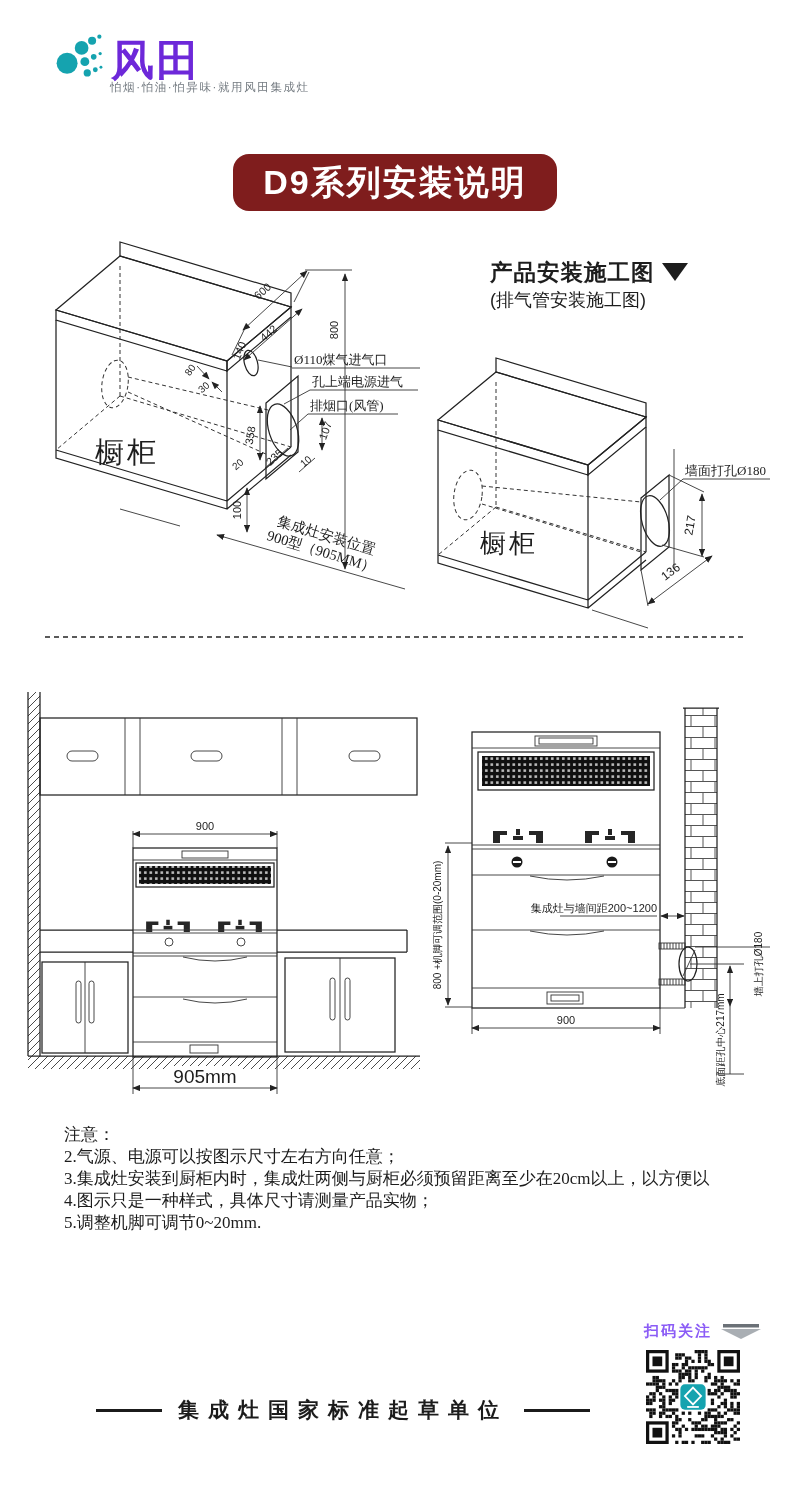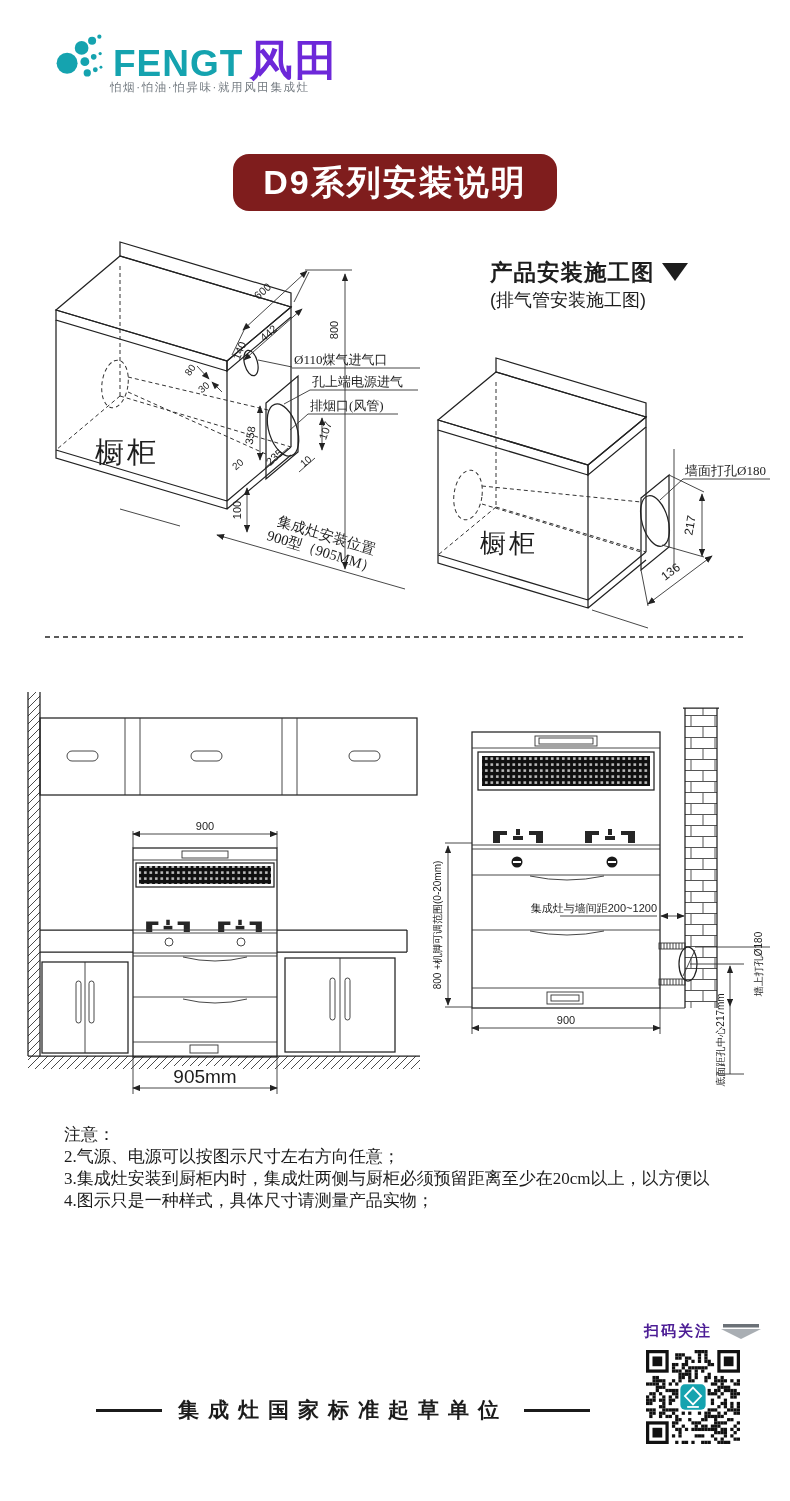--- a/index.html
+++ b/index.html
@@ -21,21 +21,21 @@
   .dash-sep{left:45px;top:636px;width:700px;height:2px;
             background:repeating-linear-gradient(90deg,#5a5a5a 0 5px,transparent 5px 9px)}
 
   
   .notes{left:64px;top:1124px;width:690px;font-family:"Liberation Serif","DejaVu Serif",serif;
          font-size:17px;line-height:22px;color:#1c1c1c}
   .notes .cont{padding-left:17px}
 
   
   .qr-label-row{left:644px;top:1322px;display:flex;align-items:center;gap:8px}
-  .qr-label-row span{font-size:15px;font-weight:bold;color:#4c1d95;letter-spacing:2px}
+  .qr-label-row span{font-size:15px;font-weight:bold;color:#8b5cf6;letter-spacing:2px}
 
   
   .footer{left:12px;top:1396px;width:662px;display:flex;align-items:center;justify-content:center}
   .footer .dash{width:66px;height:3px;background:#1b1b1b;margin:0 16px}
   .footer span{font-size:21px;font-weight:bold;color:#1b1b1b;letter-spacing:9px}
 
   
   svg text{fill:#1d1d1d}
   .dim{font-family:"Liberation Sans",sans-serif;font-size:11px}
   .dimS{font-family:"Liberation Sans",sans-serif;font-size:10px}
@@ -56,21 +56,20 @@
       <circle cx="46" cy="10" r="5"></circle>
       <circle cx="55" cy="5" r="2.6"></circle>
       <circle cx="37" cy="36" r="5.5"></circle>
       <circle cx="48" cy="30" r="3.5"></circle>
       <circle cx="56" cy="26" r="2"></circle>
       <circle cx="40" cy="50" r="4.5"></circle>
       <circle cx="50" cy="46" r="3"></circle>
       <circle cx="57" cy="43" r="1.8"></circle>
     </g>
   </svg>
-  <span class="brand-en">FENGT</span>
   <span class="brand-cn">风田</span>
 </div>
 <div class="abs tagline">怕烟·怕油·怕异味·就用风田集成灶</div>
 
 <div class="abs banner">
   <span>D9系列安装说明</span>
 </div>
 
 <svg class="abs" style="left:0;top:225px" width="790" height="415" viewBox="0 225 790 415">
   <defs>
@@ -326,20 +325,21 @@
     <path class="lnt" d="M730,1006 V1074 M716,1074 H744"></path>
     <text class="dimS" transform="translate(724,1040) rotate(-90)" text-anchor="middle">底面距孔中心217mm</text>
   </g>
 </svg>
 
 <div class="abs notes">
   <div>注意：</div>
   <div>2.气源、电源可以按图示尺寸左右方向任意；</div>
   <div>3.集成灶安装到厨柜内时，集成灶两侧与厨柜必须预留距离至少在20cm以上，以方便以</div>
   <div>4.图示只是一种样式，具体尺寸请测量产品实物；</div>
+  <div>5.调整机脚可调节0~20mm.</div>
 </div>
 
 <div class="abs qr-label-row">
   <span>扫码关注</span>
   <svg width="42" height="17" viewBox="0 0 42 17">
     <rect x="3" y="1" width="36" height="3.5" fill="#6b7177"></rect>
     <polygon points="1,6 41,6 21,16" fill="#a9aeb3"></polygon>
   </svg>
 </div>
 <svg id="qr-svg" class="abs" style="left:646px;top:1350px" width="94" height="94" viewBox="0 0 29 29">

